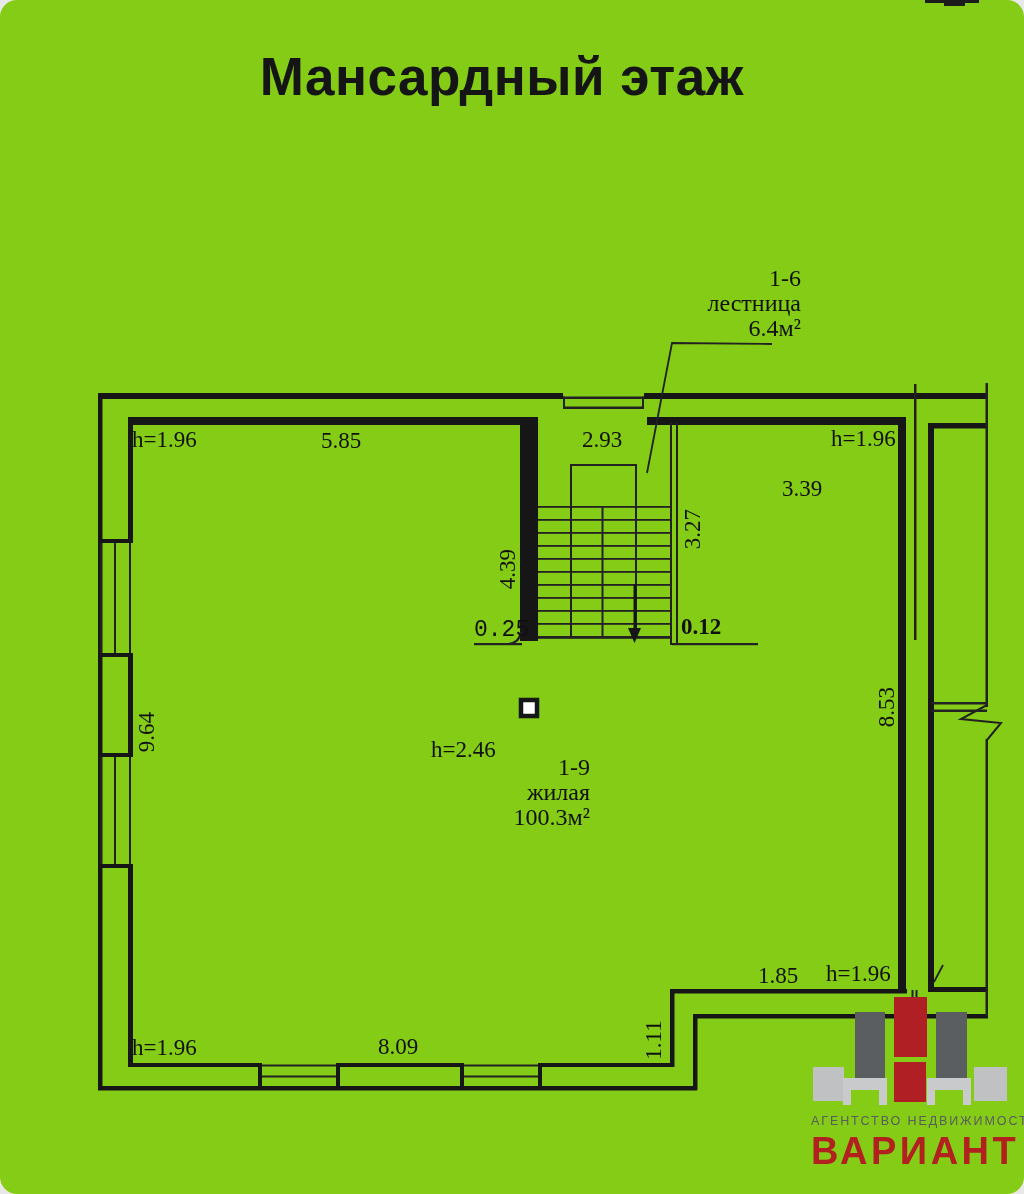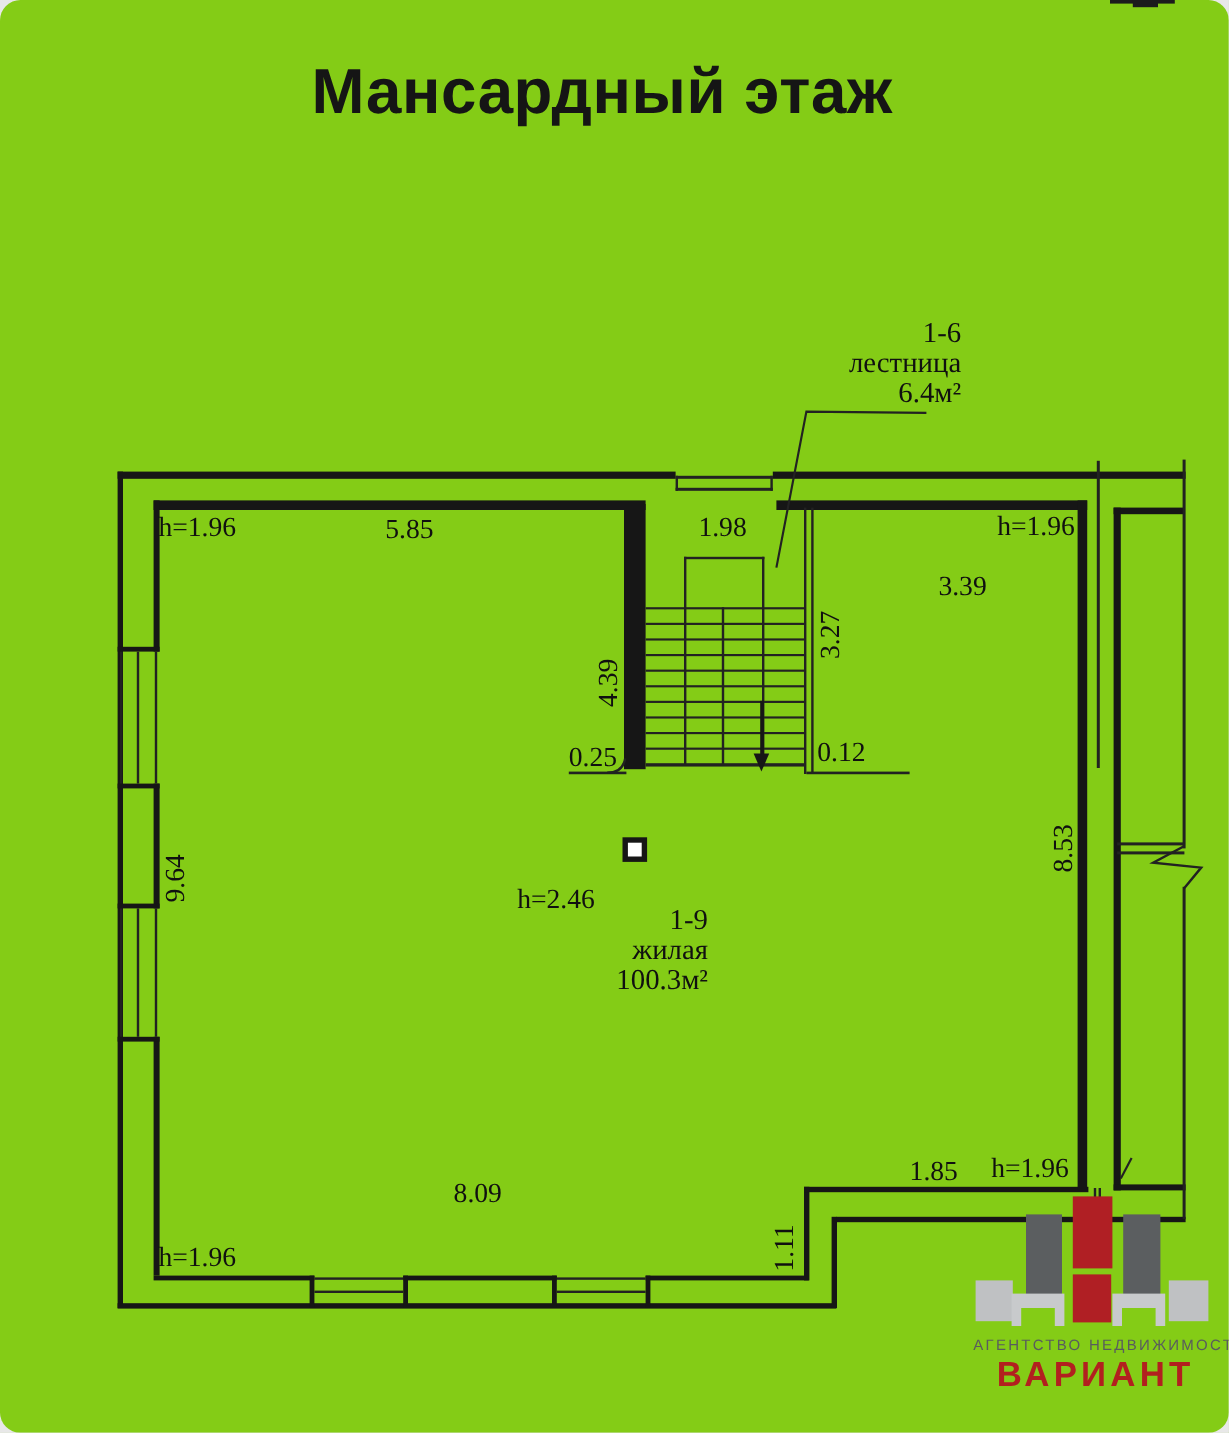--- a/index.html
+++ b/index.html
@@ -9,22 +9,22 @@
          font-family:"Liberation Sans","DejaVu Sans",sans-serif;font-weight:bold;
          font-size:53px;letter-spacing:.5px;color:#151515;white-space:nowrap;}
   svg.plan{position:absolute;left:0;top:0;}
   .dim{position:absolute;font-size:23px;line-height:23px;white-space:nowrap;}
   .rot{transform:translate(-50%,-50%) rotate(-90deg);}
   .stack{position:absolute;text-align:right;font-size:24px;line-height:25px;}
   .bar{position:absolute;}
   .logo-line1{position:absolute;left:811px;top:1114px;width:204px;text-align:center;
         font-family:"Liberation Sans","DejaVu Sans",sans-serif;font-size:12.5px;
         letter-spacing:1.9px;color:#595c5e;white-space:nowrap;}
-  .logo-line2{position:absolute;left:811px;top:1130px;width:204px;text-align:center;
-        font-family:"Liberation Sans","DejaVu Sans",sans-serif;font-size:29px;font-weight:bold;
+  .logo-line2{position:absolute;left:811px;top:1130px;width:204px;text-align:left;
+        font-family:"Liberation Sans","DejaVu Sans",sans-serif;font-size:38px;font-weight:bold;
         letter-spacing:3.5px;color:#b2201f;white-space:nowrap;}
 </style>
 </head>
 <body>
 
 <div class="stage">
 
   <div class="title">Мансардный этаж</div>
 
   <svg class="plan" width="1024" height="1194" viewBox="0 0 1024 1194">
@@ -151,34 +151,34 @@
       <polygon points="628,628 641,628 634.5,643" fill="#161616"></polygon>
     </g>
 
     <polyline points="772,344 672,343 647,473" stroke="#222222" stroke-width="1.8" fill="none"></polyline>
 
     <rect x="521" y="700" width="16" height="16" fill="#ffffff" stroke="#161616" stroke-width="4.5"></rect>
   </svg>
 
   <div class="dim" style="left:132px;top:428px;">h=1.96</div>
   <div class="dim" style="left:297px;top:429px;margin-left:24px;">5.85</div>
-  <div class="dim" style="left:582px;top:428px;">1.98</div>
+  <div class="dim" style="left:582px;top:428px;">2.93</div>
   <div class="dim" style="left:782px;top:429px;margin-top:48px;">3.39</div>
   <div class="dim" style="left:831px;top:427px;">h=1.96</div>
   <div class="dim rot" style="left:507px;top:569px;">4.39</div>
   <div class="dim rot" style="left:692px;top:529px;">3.27</div>
-  <div class="dim" style="left:474px;top:619px;">0.25</div>
-  <div class="dim" style="left:681px;top:615px;">0.12</div>
+  <div class="dim" style="left:474px;top:619px;font-family:Liberation Mono, monospace;">0.25</div>
+  <div class="dim" style="left:681px;top:615px;font-weight:bold;">0.12</div>
   <div class="dim rot" style="left:146px;top:732px;">9.64</div>
   <div class="dim rot" style="left:886px;top:707px;">8.53</div>
   <div class="dim" style="left:758px;top:964px;">1.85</div>
   <div class="dim" style="left:826px;top:962px;">h=1.96</div>
   <div class="dim rot" style="left:653px;top:1040px;">1.11</div>
   <div class="dim" style="left:132px;top:1036px;">h=1.96</div>
-  <div class="dim" style="left:378px;top:983px;">8.09</div>
+  <div class="dim" style="left:378px;top:1035px;">8.09</div>
 
   <div class="stack" style="left:645px;top:266px;width:156px;">
     <div>1-6</div>
     <div>лестница</div>
     <div>6.4м²</div>
   </div>
 
   <div class="dim" style="left:431px;top:738px;">h=2.46</div>
   <div class="stack" style="left:435px;top:755px;width:155px;">
     <div>1-9</div>

